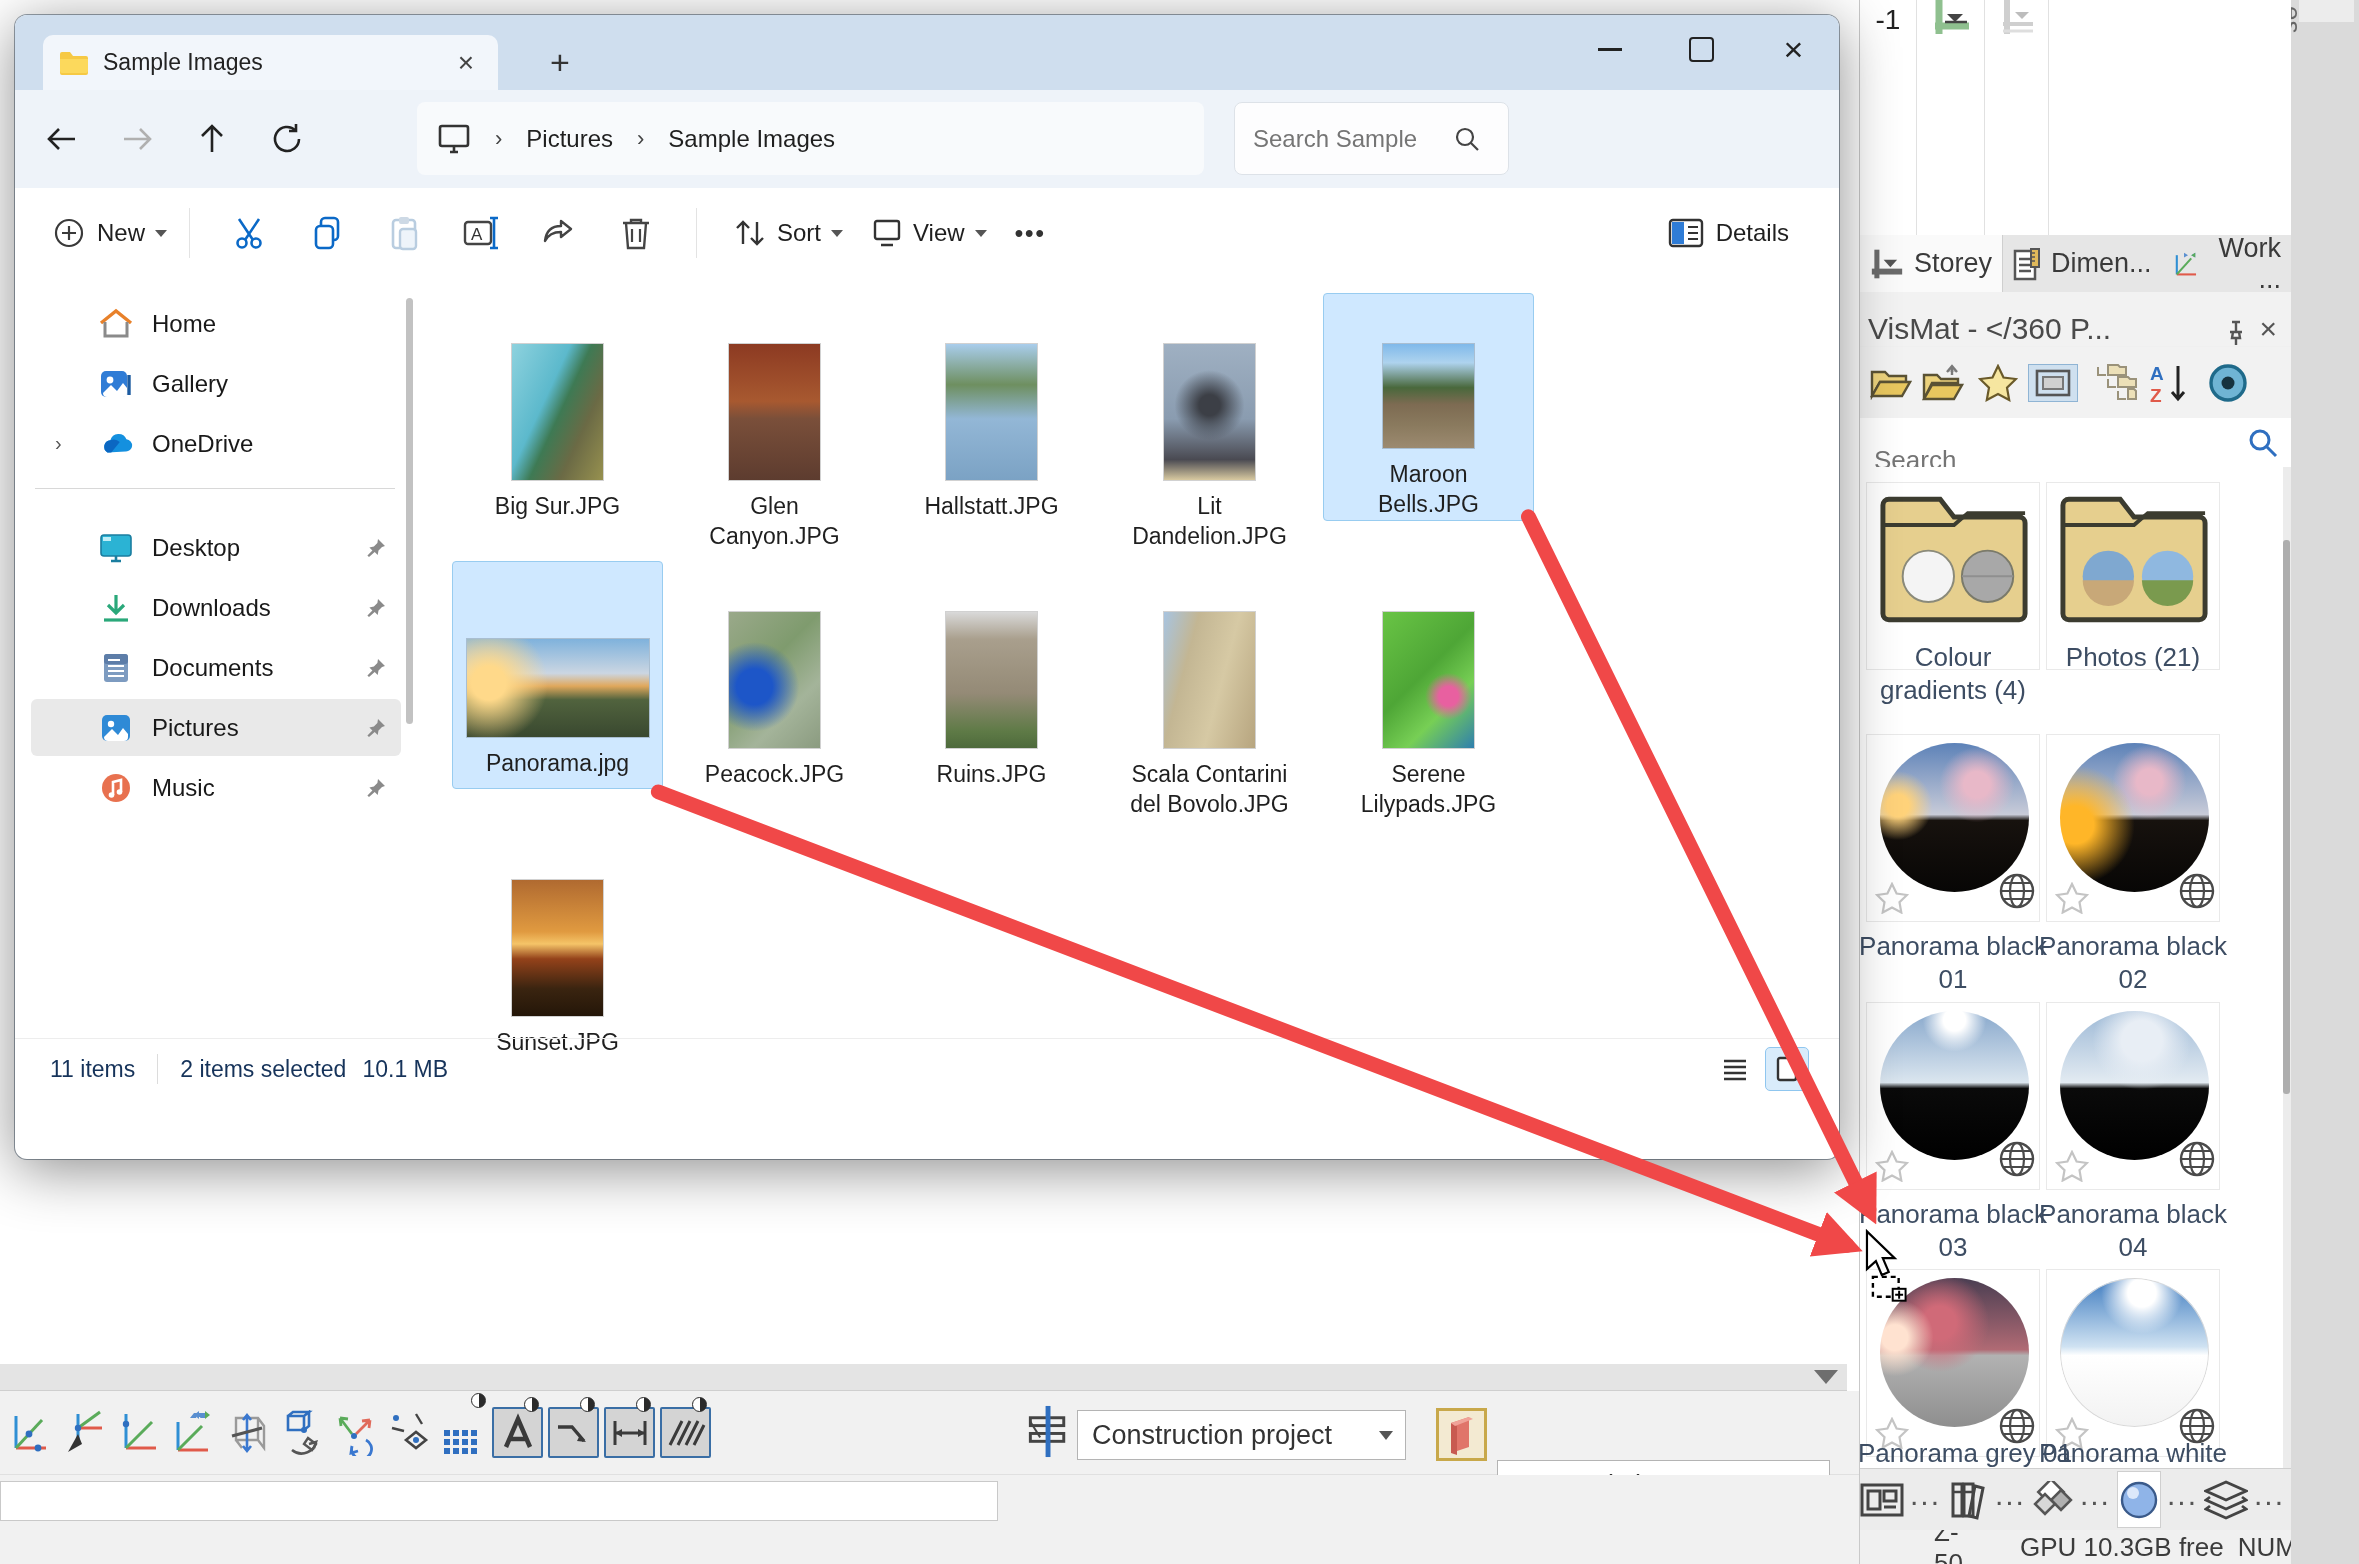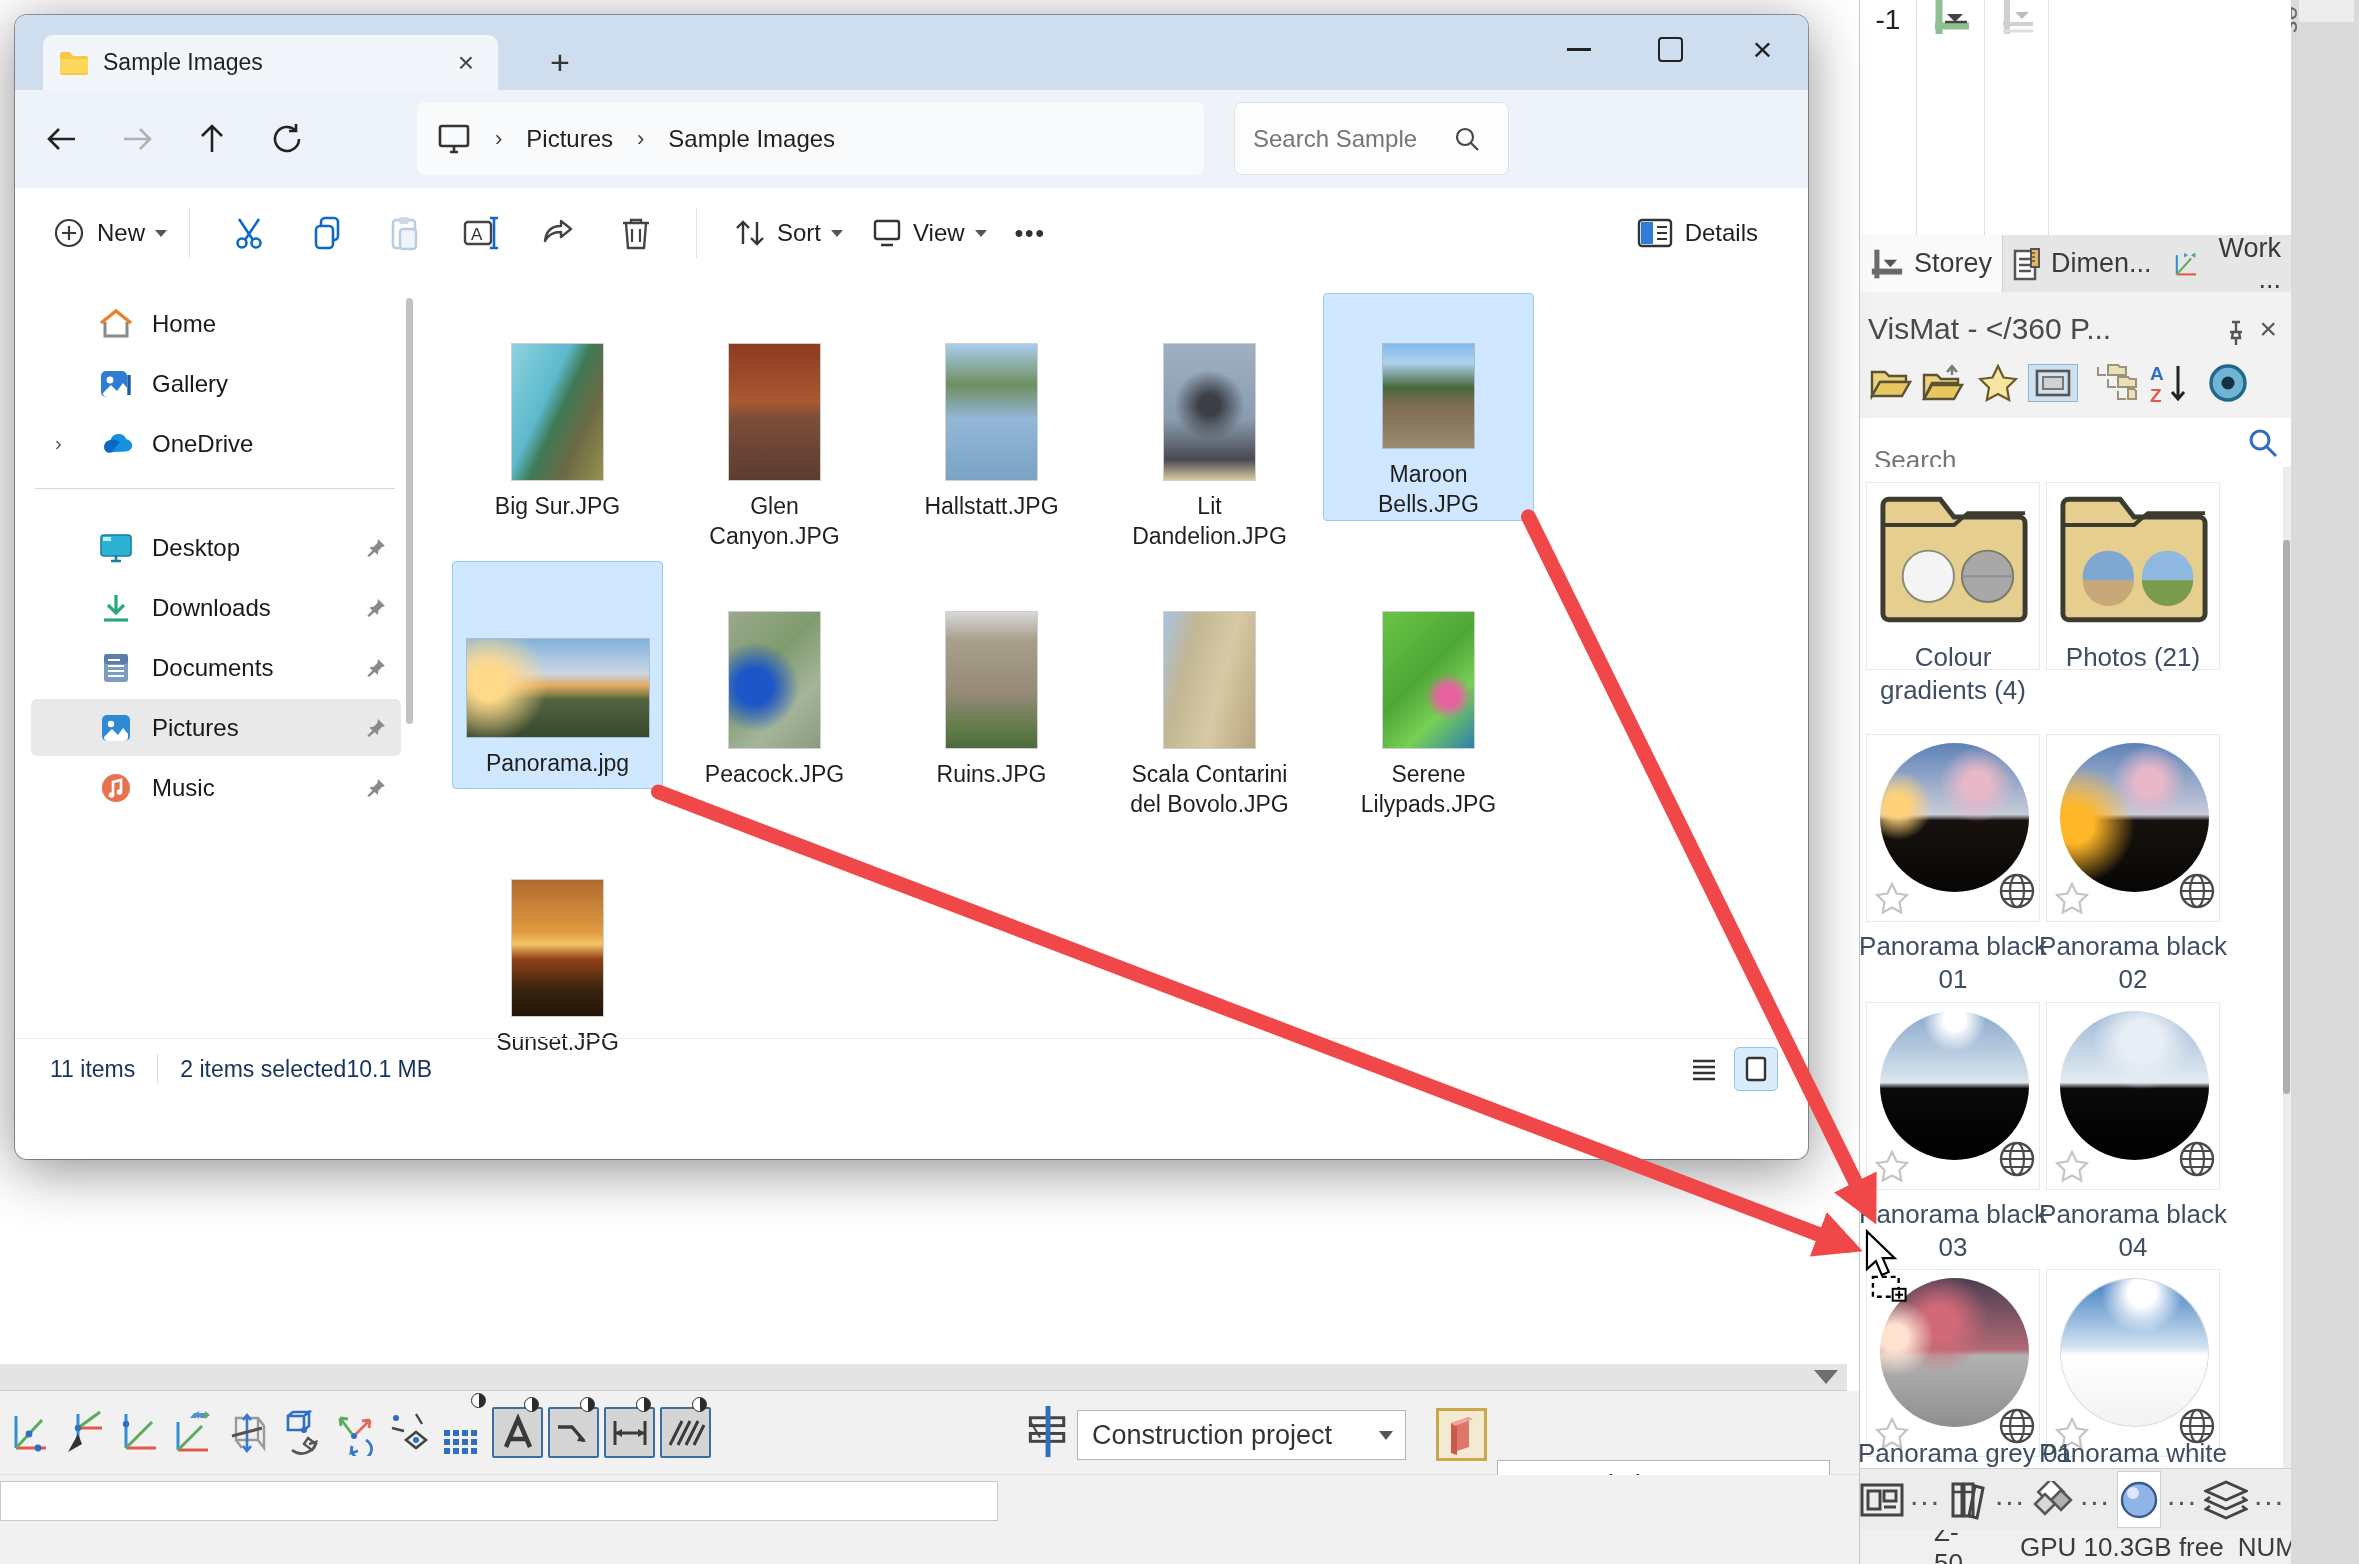--- a/index.html
+++ b/index.html
@@ -13,21 +13,21 @@
   .cad-toolbar{left:0;top:1391px;width:1859px;height:84px;background:#f1f1f1;border-bottom:1px solid #e0e0e0;display:flex;align-items:center;padding-left:6px;box-sizing:border-box;}
   .cad-bottom-bg{left:0;top:1475px;width:1859px;height:89px;background:#f1f1f1;}
   .cadbtn{width:50px;height:55px;display:flex;align-items:center;justify-content:center;position:relative;margin-right:4px;}
   .cadtoggle{width:51px;height:51px;background:#d4d4d4;border:2px solid #3a6ea5;border-radius:2px;display:flex;align-items:center;justify-content:center;position:relative;margin-right:5px;box-sizing:border-box;}
   .halfmoon{position:absolute;top:-12px;right:2px;width:13px;height:13px;border-radius:50%;border:1.5px solid #2b2b2b;background:linear-gradient(90deg,#ffffff 50%,#2b2b2b 50%);}
   .select{background:#fff;border:1px solid #b4b4b4;display:flex;align-items:center;box-sizing:border-box;font-size:27px;color:#333;padding:0 14px;position:relative;}
   .select .tri{position:absolute;right:12px;top:50%;margin-top:-4px;width:0;height:0;border-left:7px solid transparent;border-right:7px solid transparent;border-top:9px solid #555;}
   .white-field{left:0;top:1481px;width:998px;height:40px;background:#fff;border:1px solid #c9c9c9;box-sizing:border-box;}
   
   .explorer{left:15px;top:15px;width:1793px;height:1144px;background:#fff;border-radius:12px;
-            box-shadow:0 10px 59px rgba(0,0,0,.45),0 0 0 1px #9aa4ae;overflow:hidden;z-index:10;}
+            box-shadow:0 10px 59px rgba(0,0,0,.45),0 0 0 1px #9aa4ae;overflow:hidden;z-index:10;padding-left:31px;}
   .tabbar{position:absolute;left:0;top:0;width:100%;height:75px;background:#cfdeee;}
   .tab{position:absolute;left:28px;top:20px;width:455px;height:55px;background:#f2f6fb;border-radius:10px 10px 0 0;display:flex;align-items:center;padding:0 16px;box-sizing:border-box;}
   .tab-title{font-size:23px;color:#222;margin-left:14px;flex:1;}
   .tab-close{font-size:28px;color:#444;padding:0 8px;}
   .newtab{position:absolute;left:535px;top:30px;font-size:34px;color:#333;line-height:34px;}
   .wctrl{position:absolute;top:0;height:69px;width:91px;display:flex;align-items:center;justify-content:center;}
   .navbar{position:absolute;left:0;top:75px;width:100%;height:98px;background:#eef3f9;display:flex;align-items:center;}
   .navicon{width:57px;height:57px;display:flex;align-items:center;justify-content:center;margin-left:18px;}
   .crumbbar{position:absolute;left:402px;top:87px;width:787px;height:73px;background:#f8fafc;border-radius:8px;display:flex;align-items:center;padding:0 20px;box-sizing:border-box;font-size:24px;color:#1f1f1f;}
   .crumb-sep{margin:0 24px;color:#444;font-size:22px;}
@@ -819,21 +819,21 @@
 
       <div class="grid-cell" style="left:437px;top:551px;">
         <div class="thumb t-sunset"></div>
         <div class="fname">Sunset.JPG</div>
       </div>
 
       <div class="statusbar">
         <span style="margin-left:35px;">11 items</span>
         <div class="vdiv"></div>
         <span>2 items selected</span>
-        <span style="">10.1 MB</span>
+        <span style="margin-left:16px;">10.1 MB</span>
         <div style="margin-left:auto;margin-right:30px;display:flex;align-items:center;">
           <div class="viewtoggle">
             <svg width="26" height="24" viewBox="0 0 26 24">
                 <path d="M2 4h22M2 10h22M2 16h22M2 22h22" stroke="#333" stroke-width="2.6"></path>
               </svg>
           </div>
           <div class="viewtoggle sel" style="margin-left:8px;">
             <svg width="24" height="26" viewBox="0 0 24 26">
                 <rect x="3" y="2" width="18" height="22" rx="2" fill="#fff" stroke="#333" stroke-width="2.4"></rect>
               </svg>

